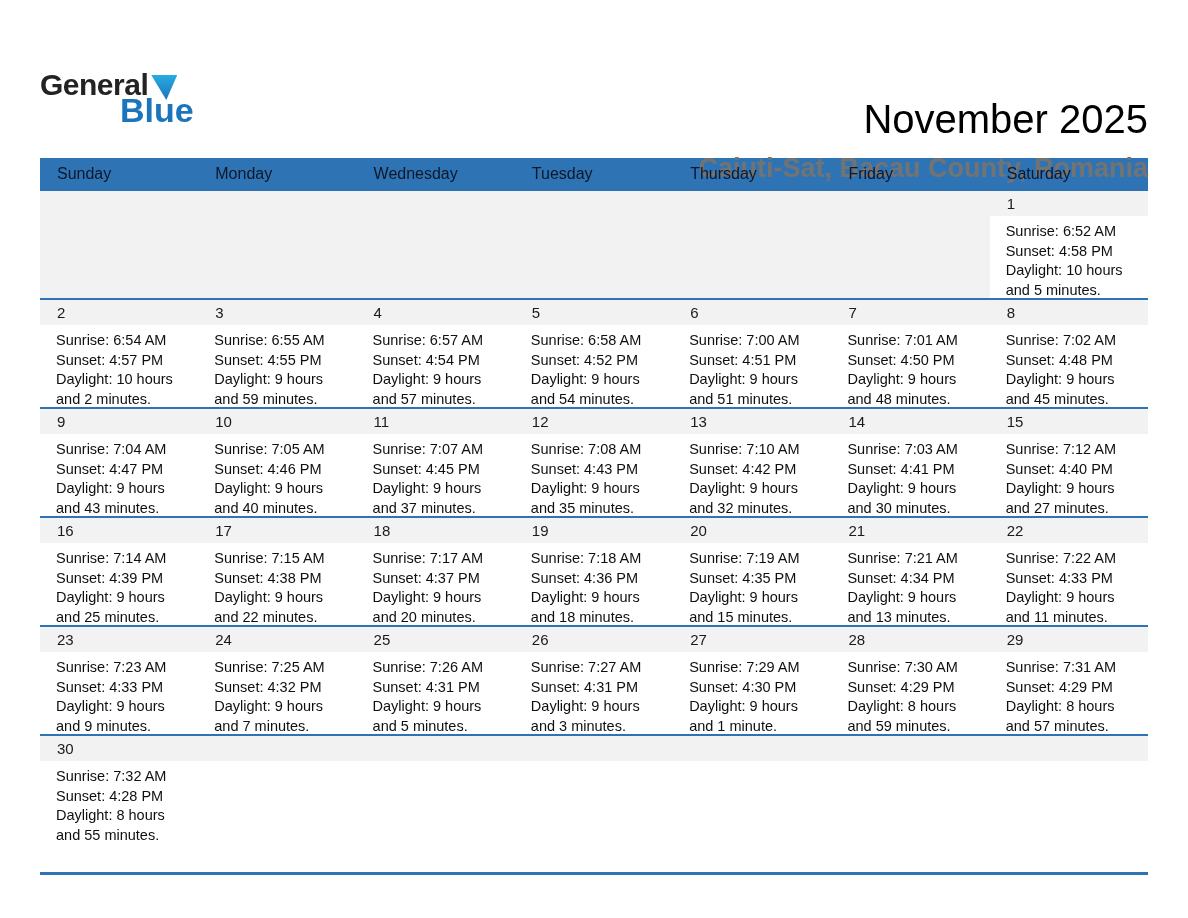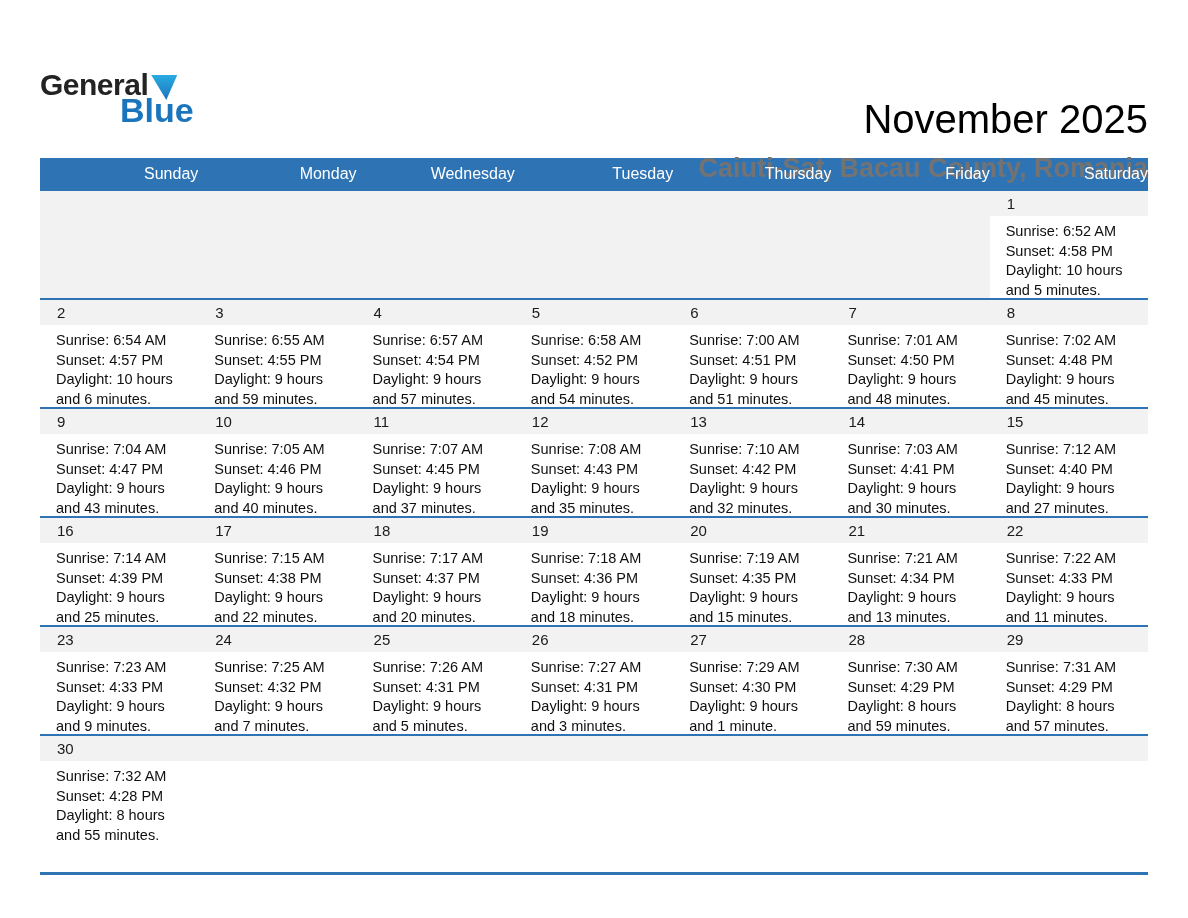--- a/index.html
+++ b/index.html
@@ -25,21 +25,21 @@
     clip-path:polygon(0 0,100% 0,58% 100%);}
   .logo-blue{font-size:34px;font-weight:700;color:var(--brand-blue);margin:-7px 0 0 80px;}
   .titles{text-align:right;}
   .page-title{font-size:40px;font-weight:400;color:#000;line-height:1.1;margin-top:45px;}
   .page-subtitle{font-size:27px;font-weight:700;color:#737373;margin-top:12px;}
 
   
   .calendar{border-bottom:3px solid var(--line-blue);}
   .weekday-row{display:grid;grid-template-columns:repeat(7,1fr);
     background:var(--header-blue);height:31px;}
-  .wd-cell{color:#ffffff;font-size:16px;font-weight:400;padding:7px 0 0 17px;overflow:hidden;white-space:nowrap;text-align:right;}
+  .wd-cell{color:#0f172a;font-size:16px;font-weight:400;padding:7px 0 0 17px;overflow:hidden;white-space:nowrap;}
   .week{display:grid;grid-template-columns:repeat(7,1fr);
     border-top:2px solid var(--line-blue);height:109px;background:#fff;}
   .week.last{height:138px;}
   .cell{overflow:hidden;}
   .cell.empty.lead{background:var(--empty-gray);}
   .daynum{height:25px;background:var(--empty-gray);font-size:15px;
     padding:4px 0 0 17px;color:#1a1a1a;}
   .details{padding:6px 10px 0 16px;font-size:14.5px;line-height:19.6px;color:#0f0f0f;}
   .line{white-space:nowrap;}
 </style>
@@ -102,21 +102,21 @@
             </div>
           </div>
         </div>
         <div class="week">
           <div class="cell">
             <div class="daynum">2</div>
             <div class="details">
               <div class="line">Sunrise: 6:54 AM</div>
               <div class="line">Sunset: 4:57 PM</div>
               <div class="line">Daylight: 10 hours</div>
-              <div class="line">and 6 minutes.</div>
+              <div class="line">and 2 minutes.</div>
             </div>
           </div>
           <div class="cell">
             <div class="daynum">3</div>
             <div class="details">
               <div class="line">Sunrise: 6:55 AM</div>
               <div class="line">Sunset: 4:55 PM</div>
               <div class="line">Daylight: 9 hours</div>
               <div class="line">and 59 minutes.</div>
             </div>

